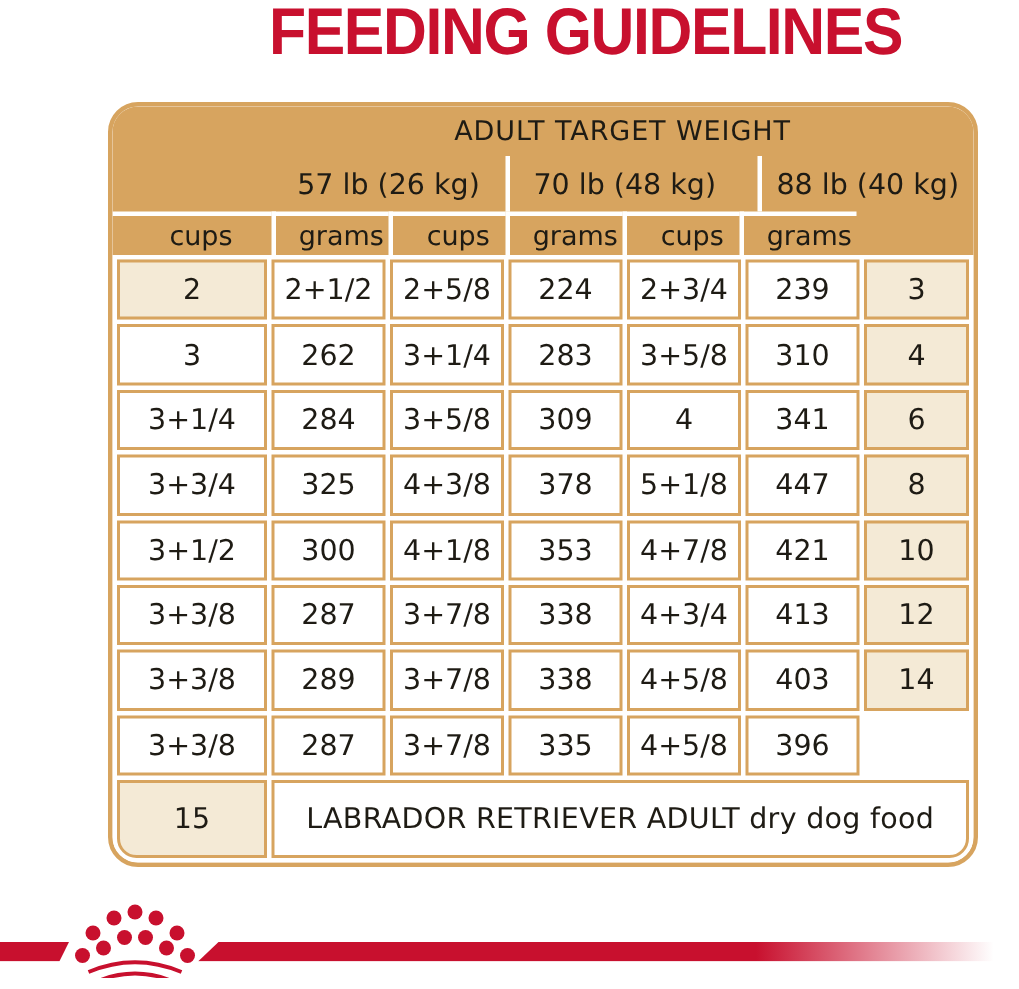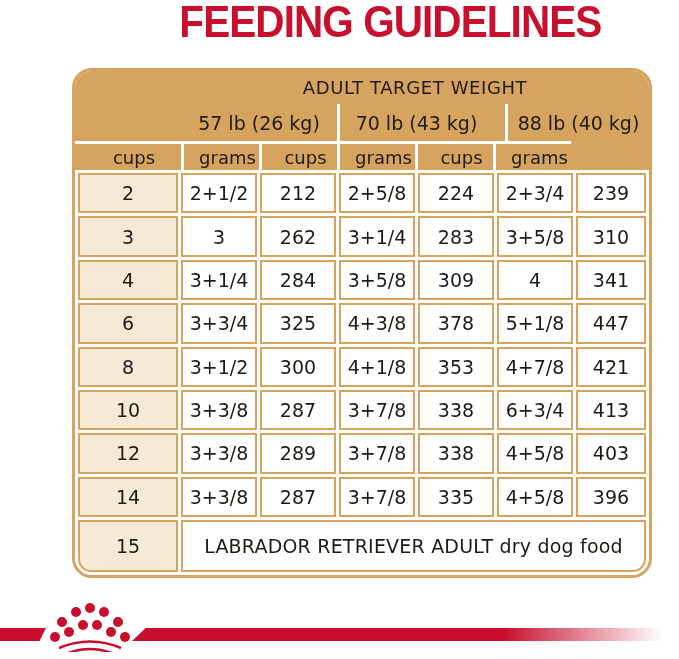--- a/index.html
+++ b/index.html
@@ -54,35 +54,34 @@
 <div class="page">
 
   <div class="title-wrap">
     <span class="title-text">FEEDING GUIDELINES</span>
   </div>
 
   <div class="table-wrap">
     <div class="thead">
       <div class="adult-head">ADULT TARGET WEIGHT</div>
       <div class="w-head w1">57 lb (26 kg)</div>
-      <div class="w-head w2">70 lb (43 kg)</div>
+      <div class="w-head w2">70 lb (48 kg)</div>
       <div class="w-head w3">88 lb (40 kg)</div>
       <div class="unit first">cups</div>
       <div class="unit">grams</div>
       <div class="unit">cups</div>
       <div class="unit">grams</div>
       <div class="unit">cups</div>
       <div class="unit">grams</div>
     </div>
 
     <div class="tbody">
 
       <div class="cell age">2</div>
         <div class="cell">2+1/2</div>
-        <div class="cell">212</div>
         <div class="cell">2+5/8</div>
         <div class="cell">224</div>
         <div class="cell">2+3/4</div>
         <div class="cell">239</div>
         <div class="cell age">3</div>
         <div class="cell">3</div>
         <div class="cell">262</div>
         <div class="cell">3+1/4</div>
         <div class="cell">283</div>
         <div class="cell">3+5/8</div>
@@ -106,21 +105,21 @@
         <div class="cell">300</div>
         <div class="cell">4+1/8</div>
         <div class="cell">353</div>
         <div class="cell">4+7/8</div>
         <div class="cell">421</div>
         <div class="cell age">10</div>
         <div class="cell">3+3/8</div>
         <div class="cell">287</div>
         <div class="cell">3+7/8</div>
         <div class="cell">338</div>
-        <div class="cell">6+3/4</div>
+        <div class="cell">4+3/4</div>
         <div class="cell">413</div>
         <div class="cell age">12</div>
         <div class="cell">3+3/8</div>
         <div class="cell">289</div>
         <div class="cell">3+7/8</div>
         <div class="cell">338</div>
         <div class="cell">4+5/8</div>
         <div class="cell">403</div>
         <div class="cell age">14</div>
         <div class="cell">3+3/8</div>

